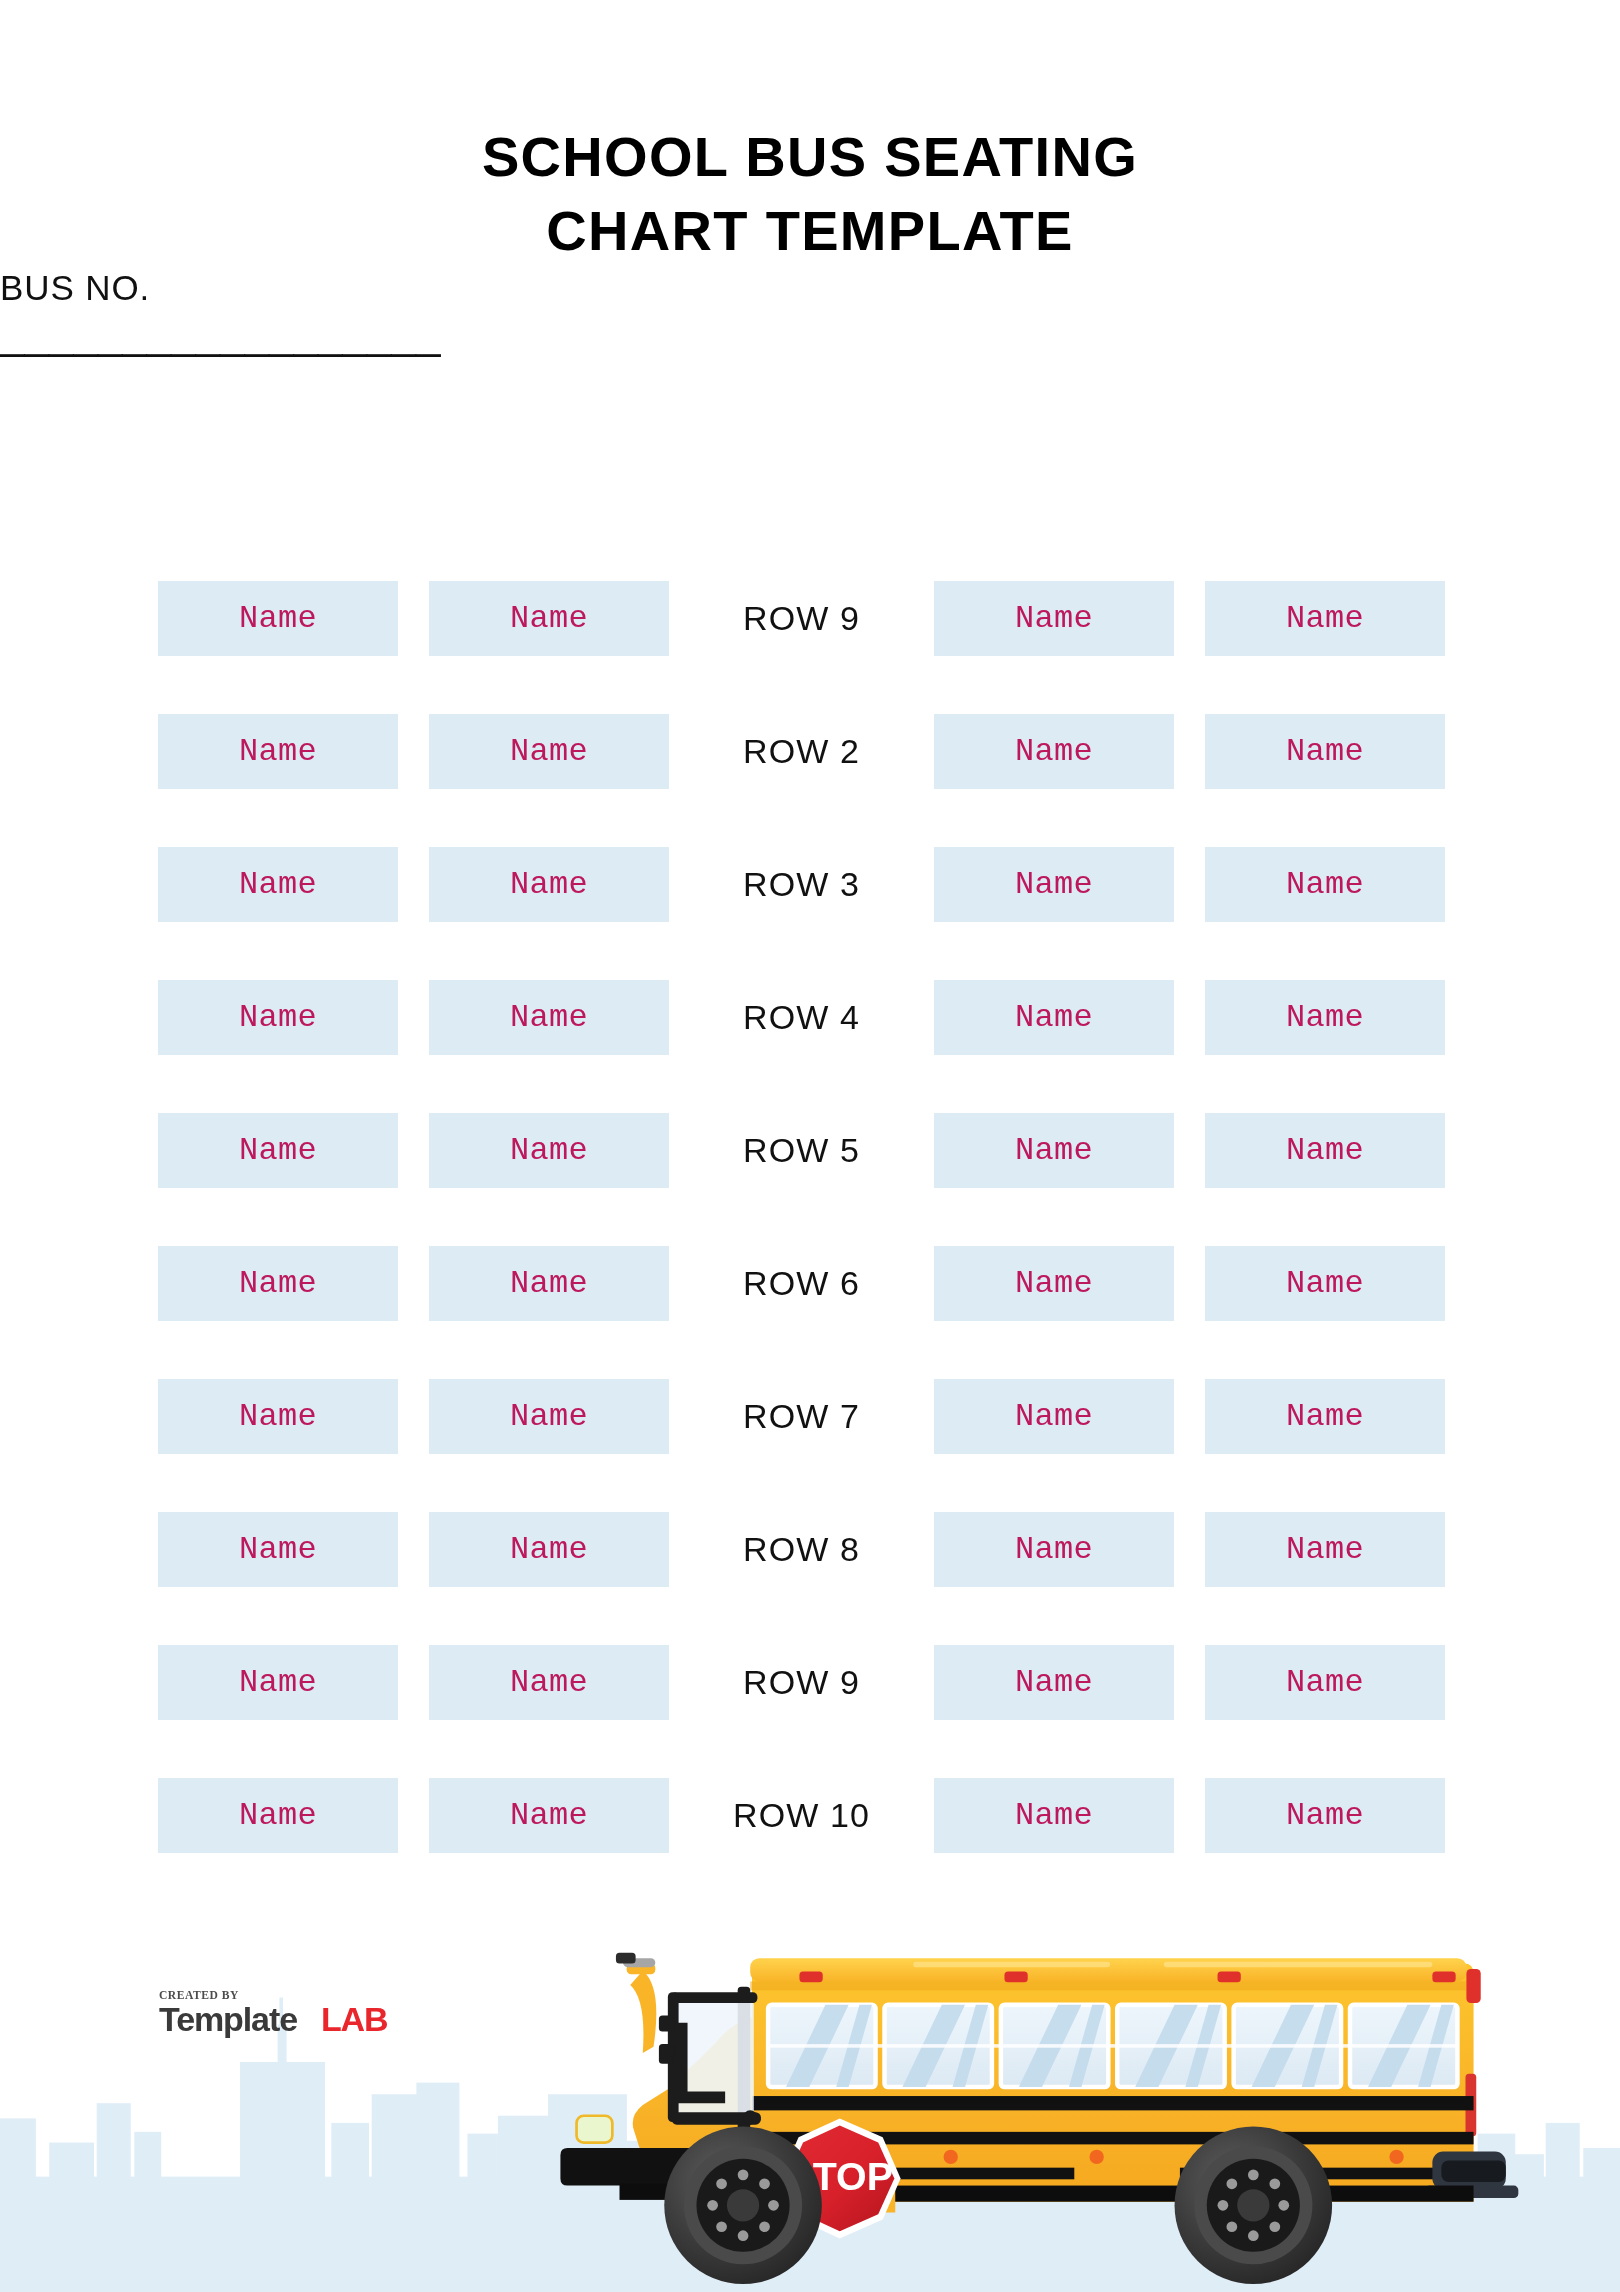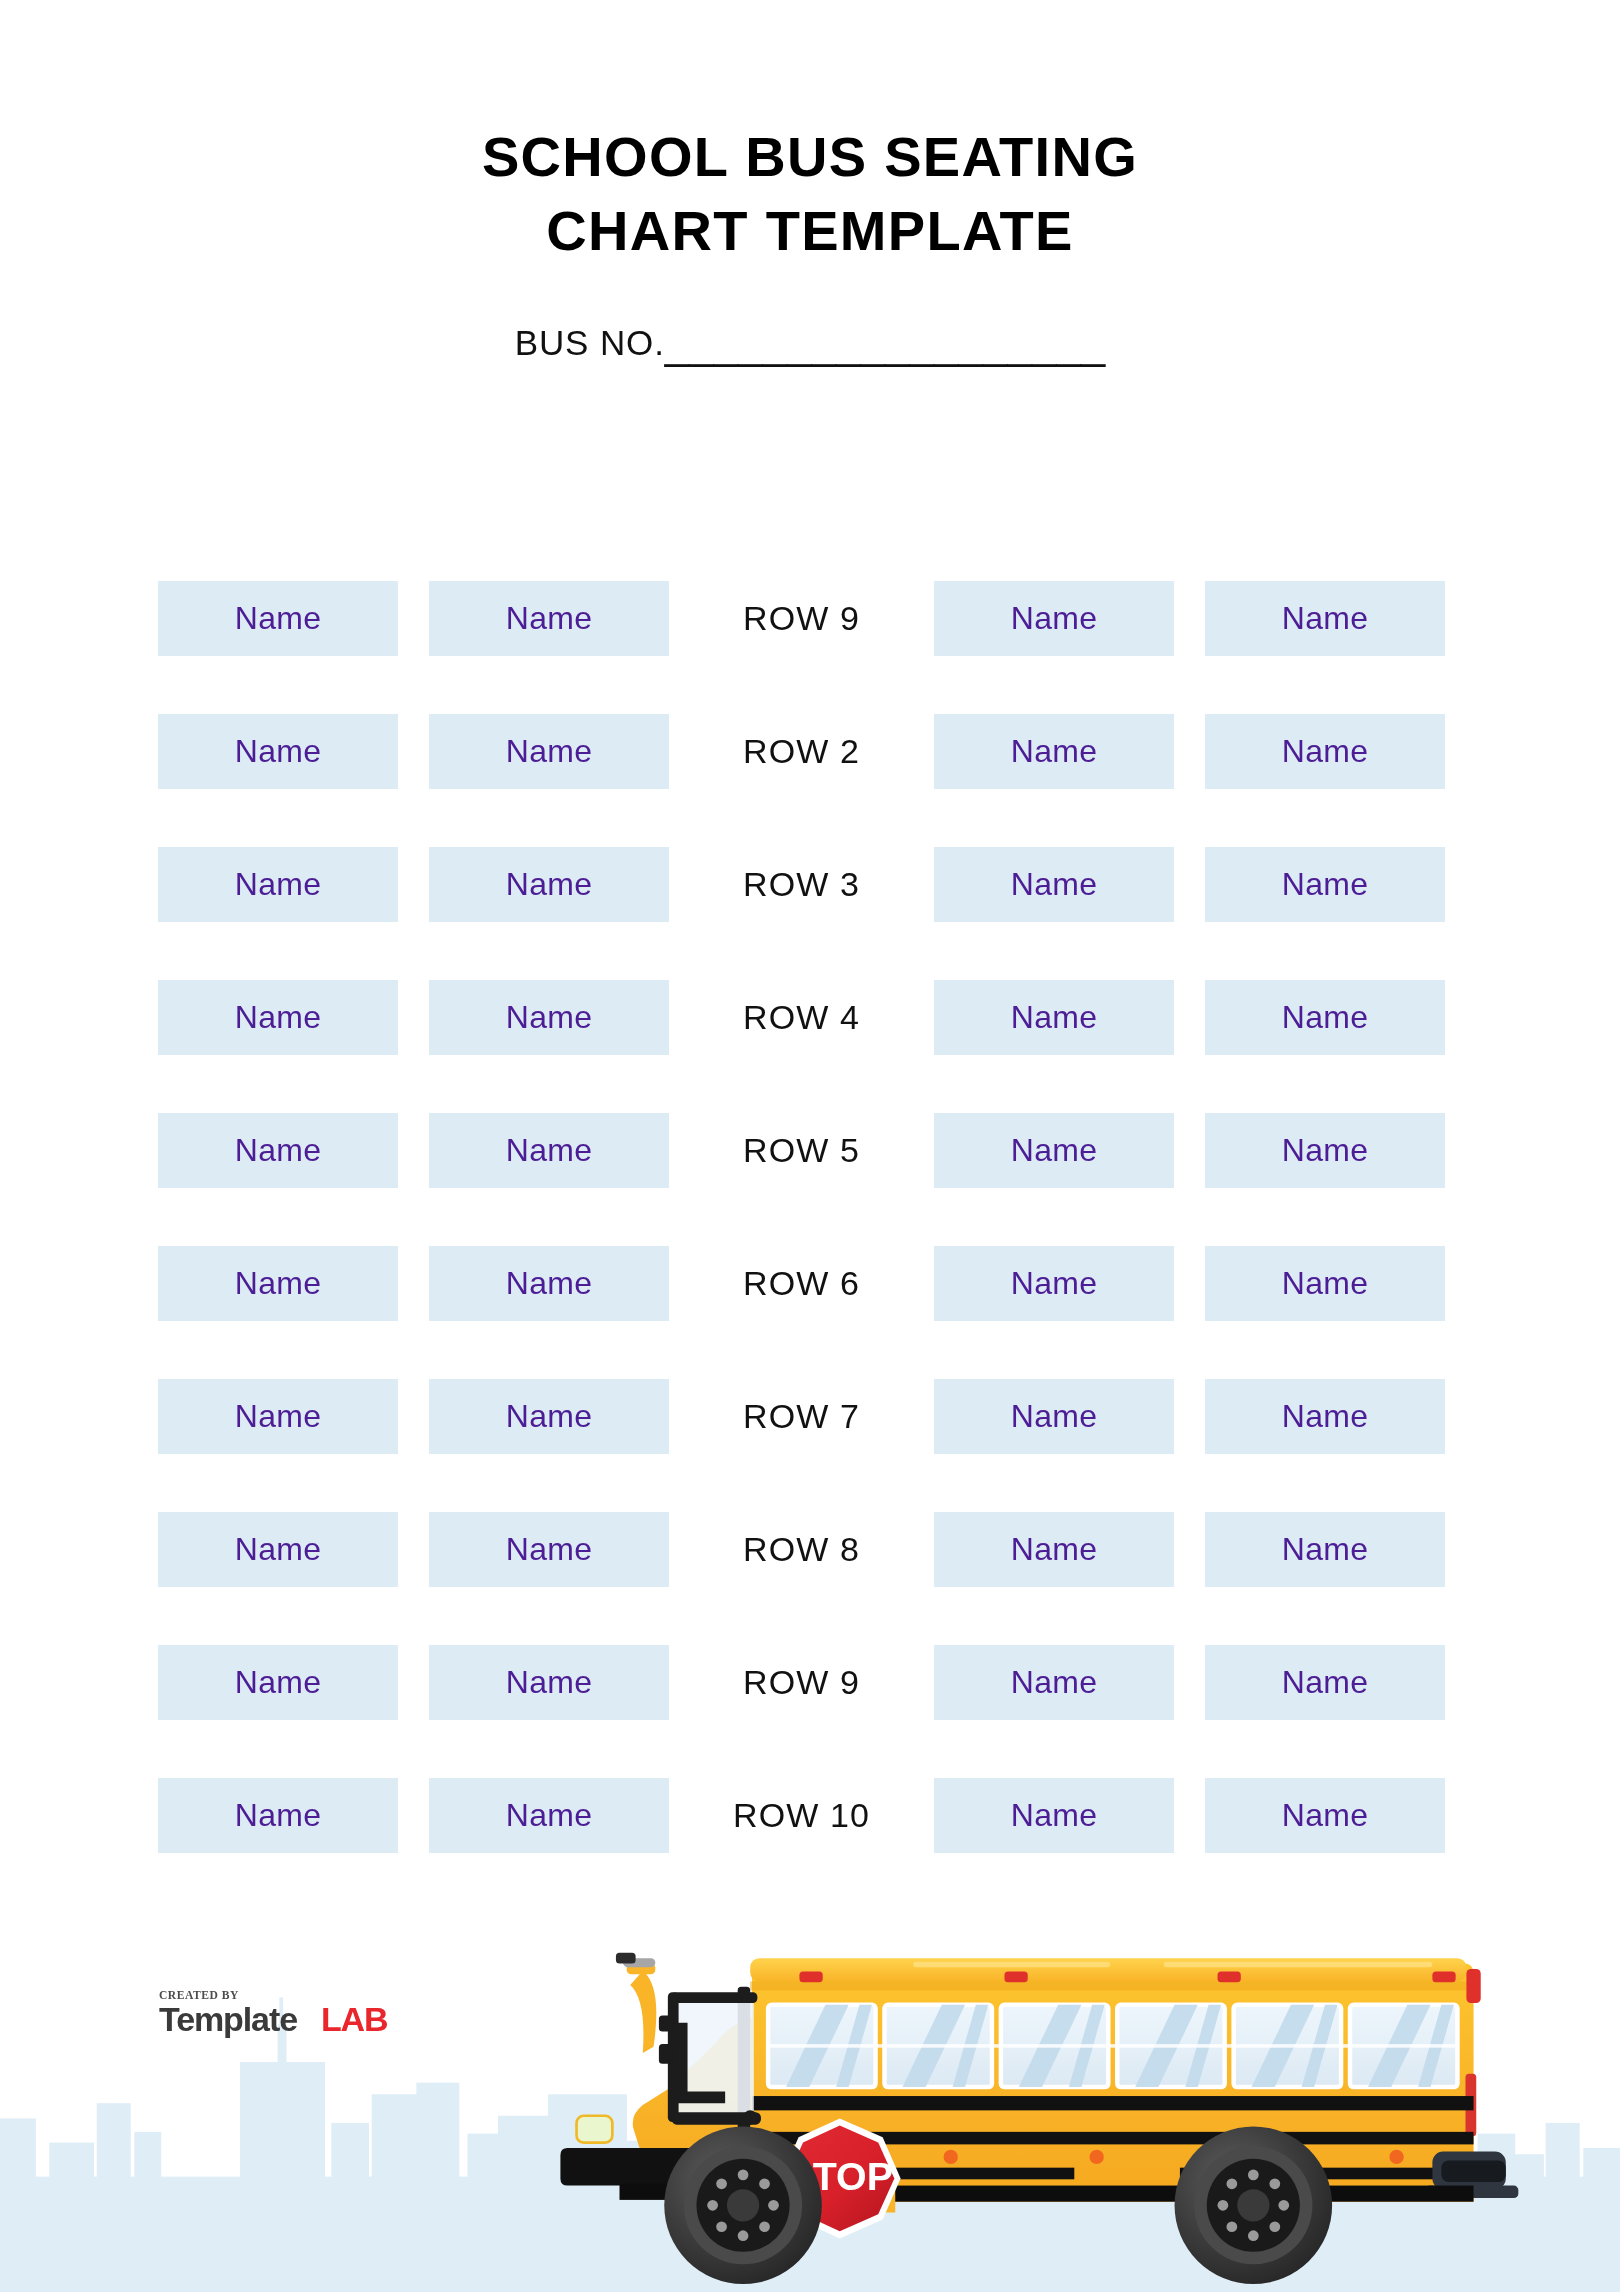--- a/index.html
+++ b/index.html
@@ -34,24 +34,24 @@
     font-family: "Liberation Sans", sans-serif;
     font-weight: bold;
     font-size: 56px;
     letter-spacing: 1.3px;
     color: #000000;
     line-height: 1.32;
     white-space: nowrap;
   }
 
   .bus-no-row {
-    margin-top: 50px;
     display: flex;
     justify-content: center;
-    align-items: center;
+    align-items: flex-start;
+    flex-direction: column;
   }
 
   .bus-no-label {
     font-size: 35px;
     color: #111111;
     letter-spacing: 0.9px;
     font-family: "Liberation Sans", sans-serif;
     white-space: nowrap;
   }
 
@@ -82,22 +82,22 @@
     height: 75px;
     background: #dcebf4;
     display: flex;
     align-items: center;
     justify-content: center;
     flex: 0 0 240px;
   }
 
   .seat-cell span {
     font-size: 32px;
-    color: #4c1d95;
-    font-family: Liberation Sans, sans-serif;
+    color: #be185d;
+    font-family: Liberation Mono, monospace;
     letter-spacing: 0.3px;
   }
 
   .aisle-gap { flex: 0 0 31px; }
 
   .row-label {
     flex: 0 0 265px;
     text-align: center;
     font-size: 34px;
     color: #111111;

